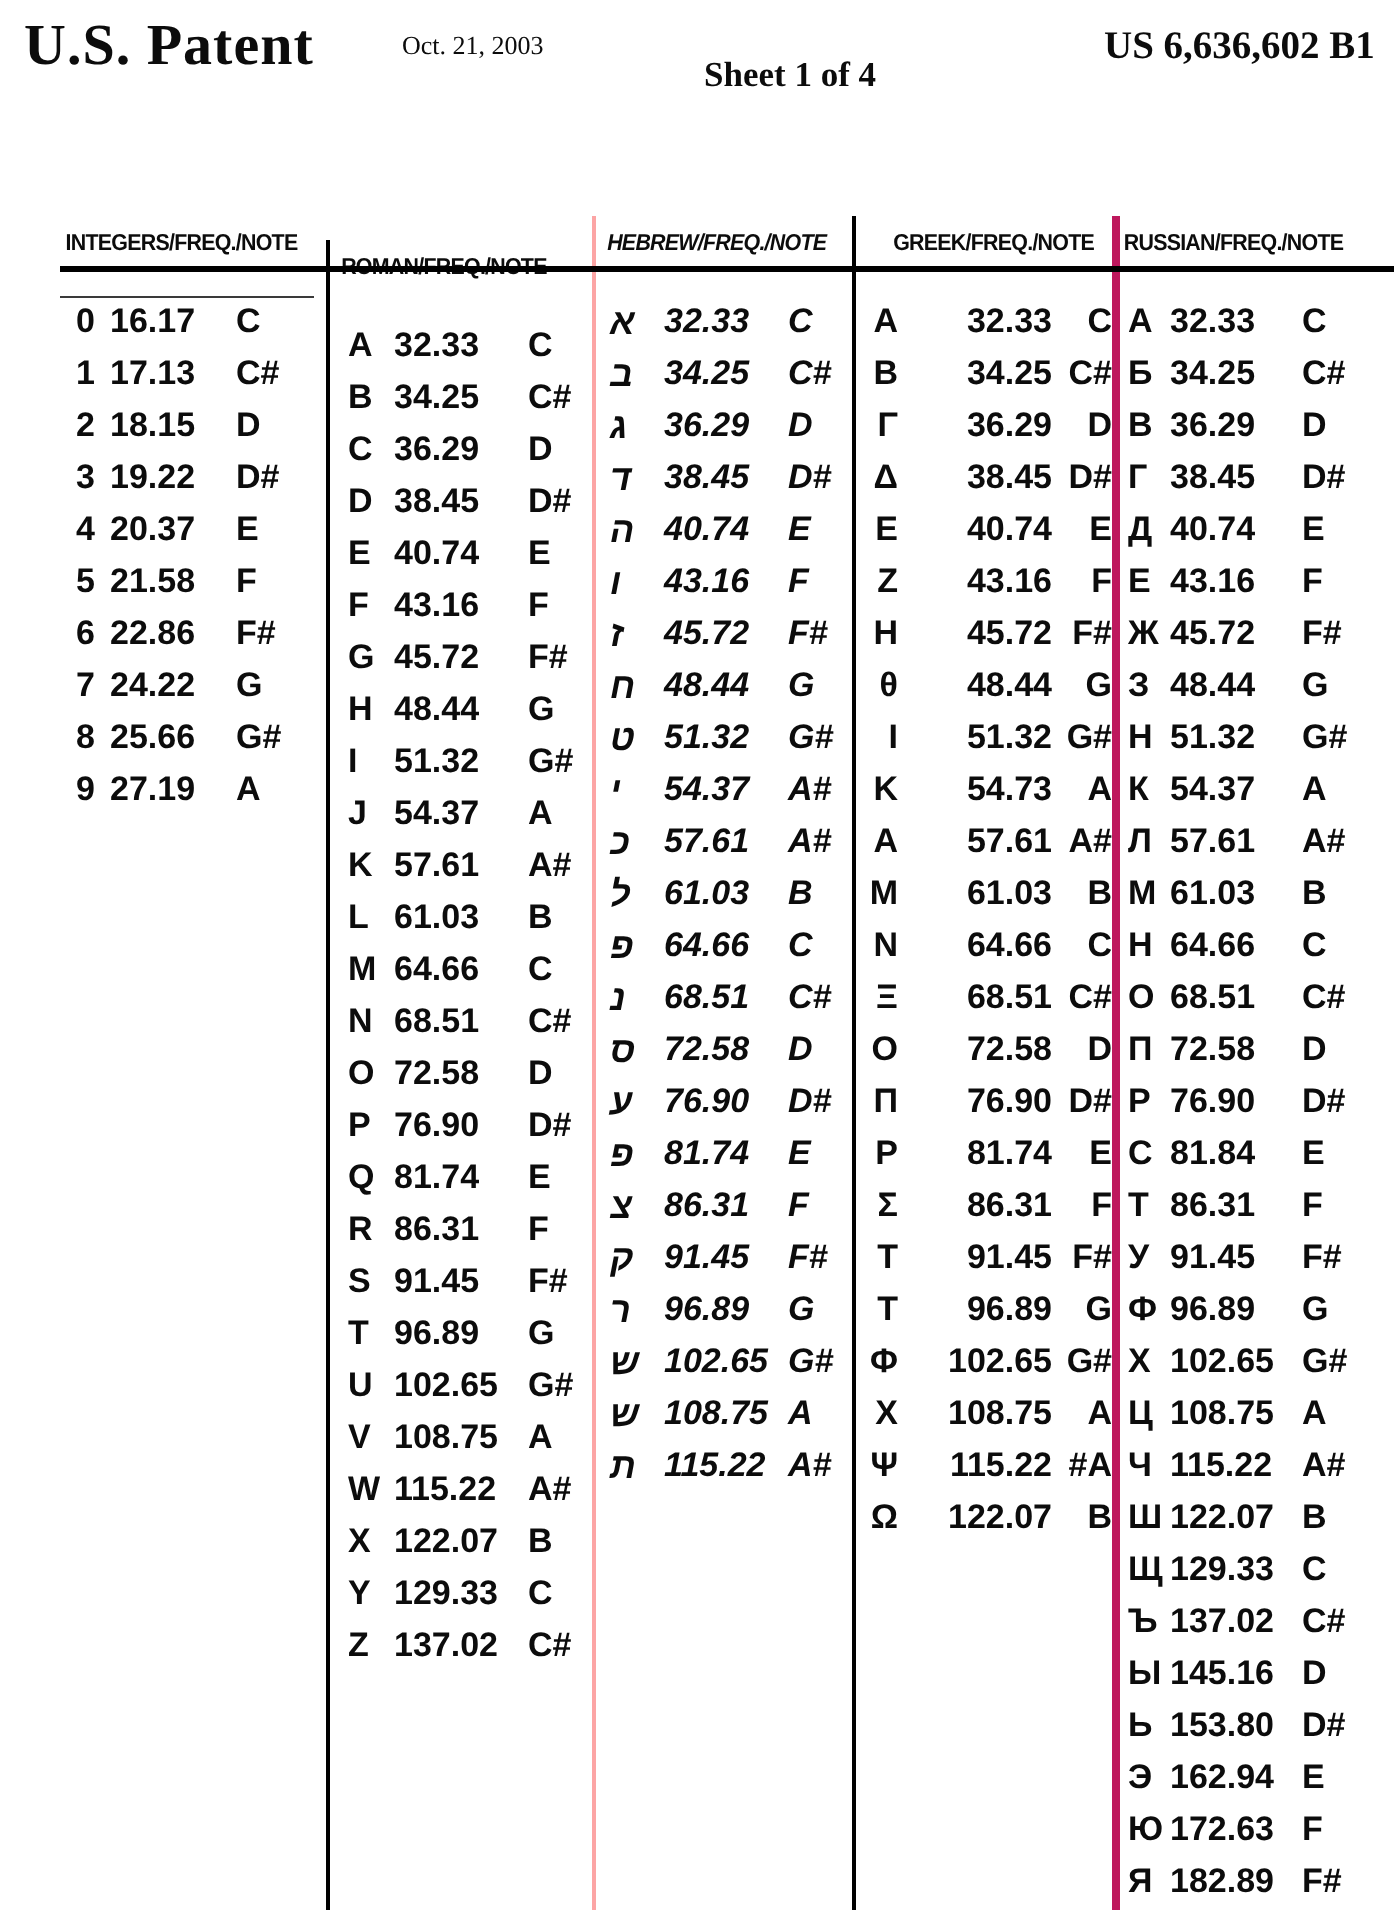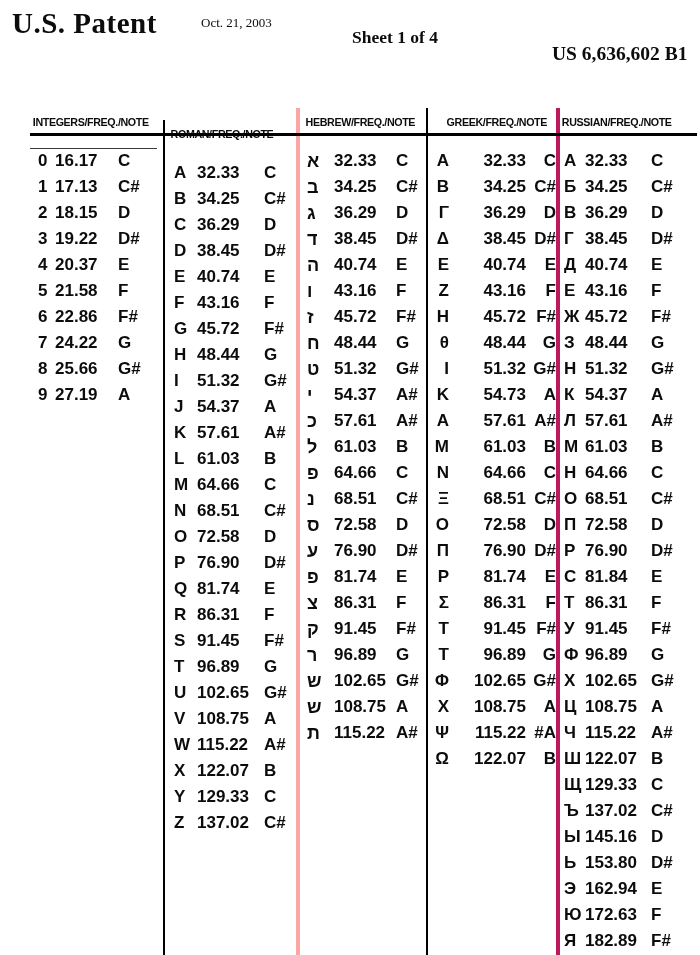--- a/index.html
+++ b/index.html
@@ -8,27 +8,27 @@
     font-family:"Liberation Sans","DejaVu Sans",sans-serif;color:#0c0c0c;
   }
   
   .hdr-left{position:absolute;left:12px;top:7px;font-family:"Liberation Serif","DejaVu Serif",serif;
     font-weight:bold;font-size:29px;letter-spacing:.5px;white-space:nowrap;text-align:right;}
   .hdr-date{position:absolute;left:201px;top:15px;font-family:"Liberation Serif","DejaVu Serif",serif;
     font-weight:normal;font-size:13px;white-space:nowrap;}
   .hdr-sheet{position:absolute;left:352px;top:15px;font-family:"Liberation Serif","DejaVu Serif",serif;
     font-weight:bold;font-size:17.5px;white-space:nowrap;margin-top:12px;}
   .hdr-num{position:absolute;left:552px;top:13px;font-family:"Liberation Serif","DejaVu Serif",serif;
-    font-weight:bold;font-size:19.5px;white-space:nowrap;margin-top:30px;}
+    font-weight:bold;font-size:19.5px;white-space:nowrap;}
   
   .tablewrap{position:absolute;left:0;top:108px;width:700px;height:847px;}
   .col{position:absolute;top:0;height:100%;box-sizing:border-box;}
   .col-integers{left:30px;width:133px;}
   .col-roman{left:163px;width:133px;border-left:2px solid #000;margin-top:12px;}
-  .col-hebrew{left:296px;width:134px;border-left:4px solid #fca5a5;}
+  .col-hebrew{left:296px;width:134px;border-left:2px solid #fca5a5;font-style:italic;}
   .col-greek{left:426px;width:130px;border-left:2px solid #000;text-align:right;}
   .col-russian{left:556px;width:142px;border-left:4px solid #be185d;}
   .colheader{height:26px;line-height:29px;font-weight:bold;font-size:11.5px;
     letter-spacing:-.4px;white-space:nowrap;transform:scaleX(.93);transform-origin:left center;}
   .col-integers .colheader{padding-left:3px;}
   .col-roman .colheader{padding-left:6px;}
   .col-hebrew .colheader{padding-left:6px;}
   .col-greek .colheader{padding-left:3px;}
   .col-russian .colheader{padding-left:2px;}
   .header-rule{position:absolute;left:30px;top:25px;width:667px;height:3px;background:#000;}

